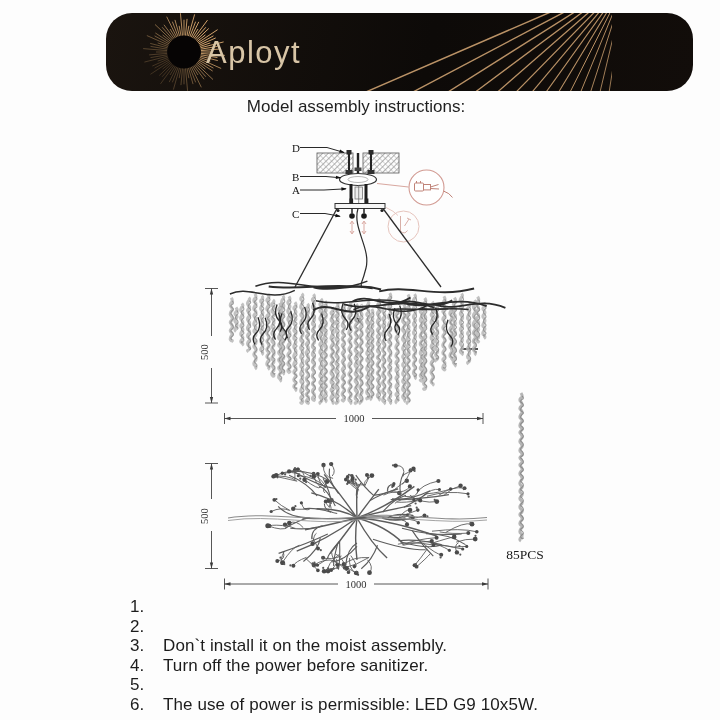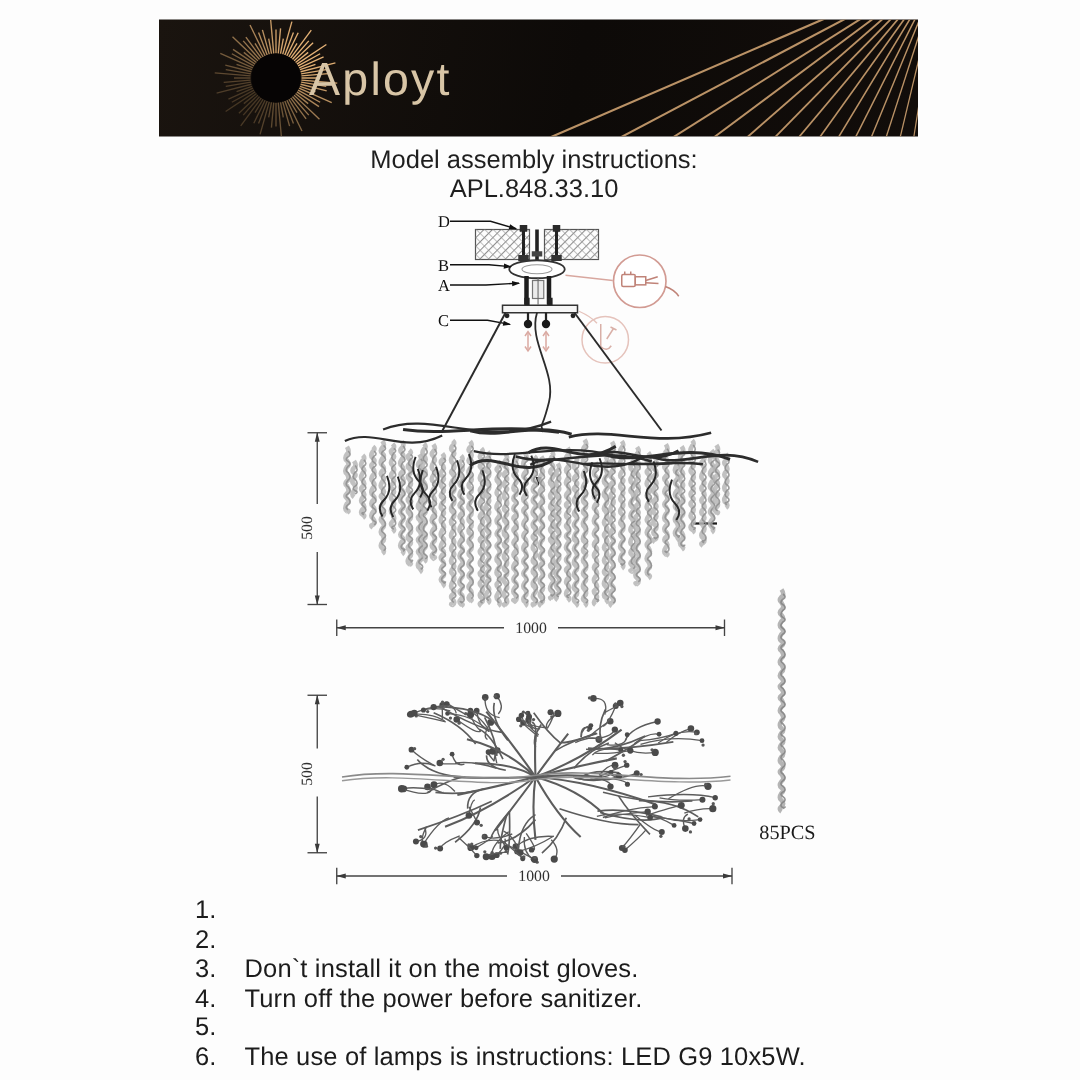--- a/index.html
+++ b/index.html
@@ -1,20 +1,20 @@
 <!DOCTYPE html>
 <html><head>
 <meta charset="utf-8">
 <style>
   html,body{margin:0;padding:0;}
   .page{position:relative;width:720px;height:720px;background:#fdfdfd;overflow:hidden;
         font-family:"Liberation Sans",sans-serif;}
   
-  .band{position:absolute;left:106px;top:13px;width:506px;height:78px;
-        background:linear-gradient(100deg,#1a140f 0%,#0d0a08 55%,#120d0a 100%);overflow:hidden;}
+  .band{position:absolute;left:106px;top:13px;width:587px;height:78px;
+        background:linear-gradient(100deg,#1a140f 0%,#0d0a08 55%,#120d0a 100%);overflow:hidden;border-radius:26px;}
   .band svg{position:absolute;left:0;top:0;}
   .brand{position:absolute;left:100px;top:22px;font-size:31px;font-weight:400;
          letter-spacing:1.5px;color:#d8c5a6;}
   
   .title{position:absolute;left:0;top:97px;width:712px;text-align:center;
          font-size:17px;font-weight:500;color:#1f1f1f;line-height:19px;}
   
   .drawing{position:absolute;left:0;top:0;width:720px;height:720px;}
   .dim{font-family:"Liberation Serif",serif;font-size:10.5px;fill:#2f2f2f;}
   .plabel{font-family:"Liberation Serif",serif;font-size:11px;fill:#101010;}
@@ -122,21 +122,20 @@
           <line x1="495.63138970842647" y1="-17.986455361967213" x2="241.94528679269098" y2="142.14899101836068" stroke="#c49a6c" stroke-width="1.35" opacity="0.95"></line>
           <line x1="494.47008839978395" y1="-19.994151561411165" x2="229.17097239762336" y2="120.06433282447716" stroke="#c49a6c" stroke-width="1.40" opacity="0.95"></line>
           <line x1="493.46736122948056" y1="-22.085563280956592" x2="218.14097352428615" y2="97.05880390947749" stroke="#c49a6c" stroke-width="1.45" opacity="0.95"></line>
         </g>
     </svg>
     <span class="brand">Aployt</span>
   </div>
 
   <div class="title">
     <div>Model assembly instructions:</div>
-    <div>APL.848.33.10</div>
   </div>
 
   <svg class="drawing" id="dwg" viewBox="0 0 720 720">
     <defs>
       <pattern id="h1" width="4" height="4" patternUnits="userSpaceOnUse" patternTransform="rotate(45)">
         <line x1="0" y1="0" x2="0" y2="4" stroke="#8d8d8d" stroke-width="1.4"></line>
       </pattern>
       <pattern id="h2" width="4" height="4" patternUnits="userSpaceOnUse" patternTransform="rotate(-45)">
         <line x1="0" y1="0" x2="0" y2="4" stroke="#9a9a9a" stroke-width="1.2"></line>
       </pattern>
@@ -703,27 +702,27 @@
 
   <ol class="instructions">
     <li>
         <span class="num">1.</span>
       </li>
     <li>
         <span class="num">2.</span>
       </li>
     <li>
         <span class="num">3.</span>
-        <span>Don`t install it on the moist gloves.</span>
+        <span>Don`t install it on the moist assembly.</span>
       </li>
     <li>
         <span class="num">4.</span>
         <span>Turn off the power before sanitizer.</span>
       </li>
     <li>
         <span class="num">5.</span>
       </li>
     <li>
         <span class="num">6.</span>
-        <span>The use of lamps is instructions: LED G9 10x5W.</span>
+        <span>The use of power is permissible: LED G9 10x5W.</span>
       </li>
   </ol>
 </div>
 
 </body></html>

